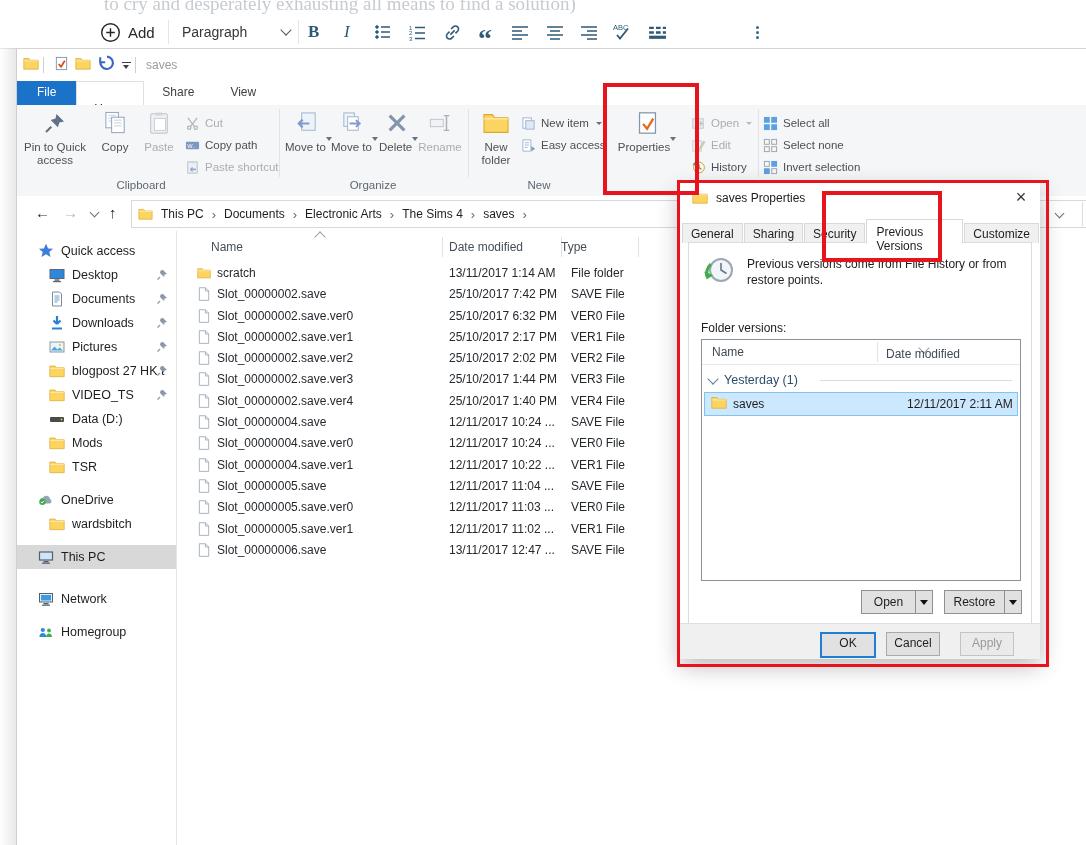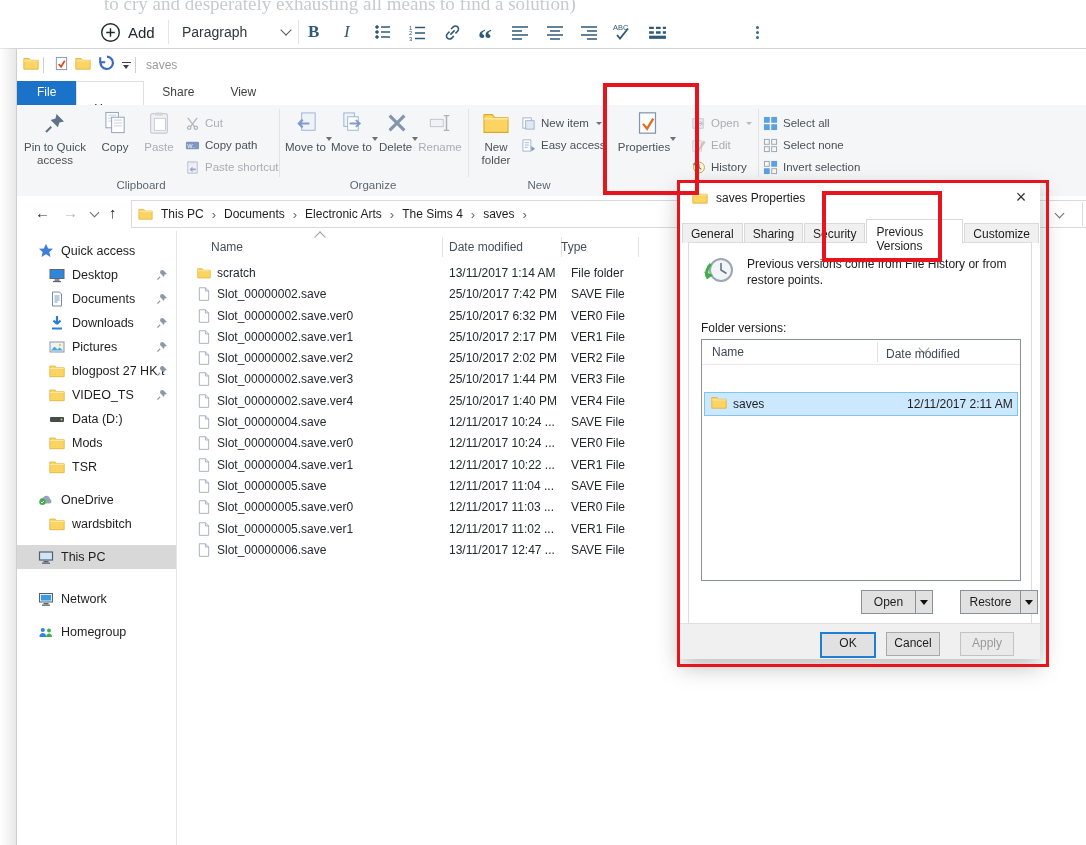--- a/index.html
+++ b/index.html
@@ -894,39 +894,44 @@
       <div class="d-desc">Previous versions come from File History or from restore points.</div>
       <div class="d-flabel">Folder versions:</div>
 
       <div class="d-list">
         <div class="d-lhead">
           <span style="position:absolute;left:10px;top:5px">Name</span>
           <span class="hsep"></span>
           <span class="sortup" style="left:218px;top:4px;transform:rotate(-135deg);border-color:#9aa0a6"></span>
           <span style="position:absolute;left:184px;top:7px">Date modified</span>
         </div>
+        <div class="d-group">
+          <span class="gchev"></span>
+          <span style="position:absolute;left:22px;top:3px">Yesterday (1)</span>
+          <span class="gline"></span>
+        </div>
 
           <div class="v-row selected">
             <span class="vic"><svg viewBox="0 0 16 13">
                 <path d="M.8 1.5h5.2l1.4 1.8h7.8v8.9H.8z" fill="#fcd462" stroke="#dda82a" stroke-width=".7"></path>
                 <path d="M.8 3.9h14.4" stroke="#fde9a2"></path>
               </svg></span>
             <span class="vn">saves</span>
             <span class="vd">12/11/2017 2:11 AM</span>
           </div>
 
       </div>
 
       <div class="splitbtn" style="left:172px;top:347px;width:70px">
         <span class="lbl">Open</span>
         <span class="arr">
             <span class="tri-b"></span>
           </span>
       </div>
-      <div class="splitbtn" style="left:271px;top:347px;width:76px">
+      <div class="splitbtn" style="left:255px;top:347px;width:76px">
         <span class="lbl">Restore</span>
         <span class="arr">
             <span class="tri-b"></span>
           </span>
       </div>
     </div>
     <div class="d-bottom">
       <div class="dbtn ok" style="left:140px">OK</div>
       <div class="dbtn" style="left:206px">Cancel</div>
       <div class="dbtn disabled" style="left:280px">Apply</div>

